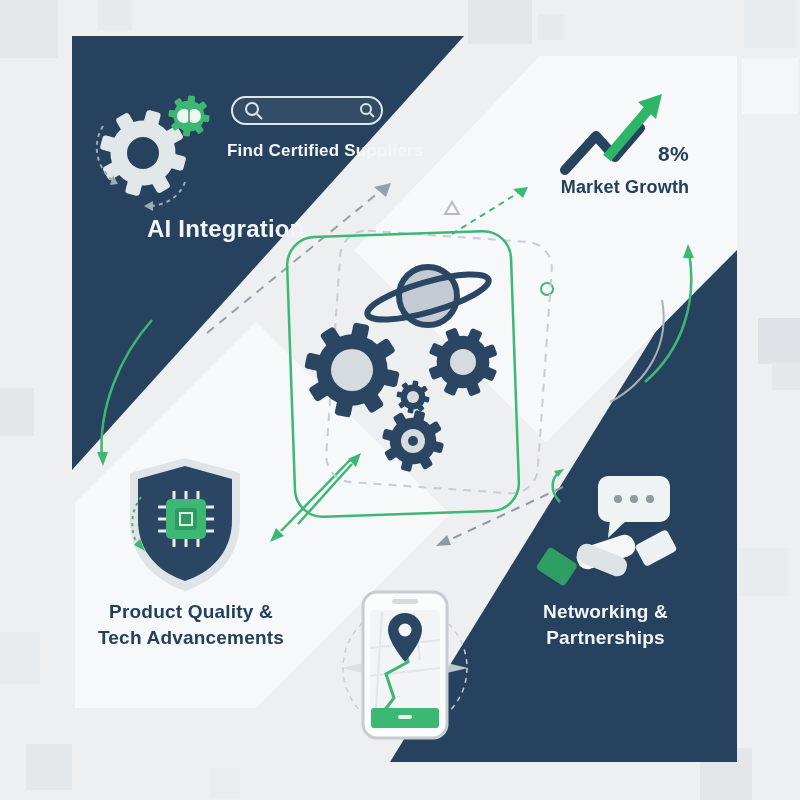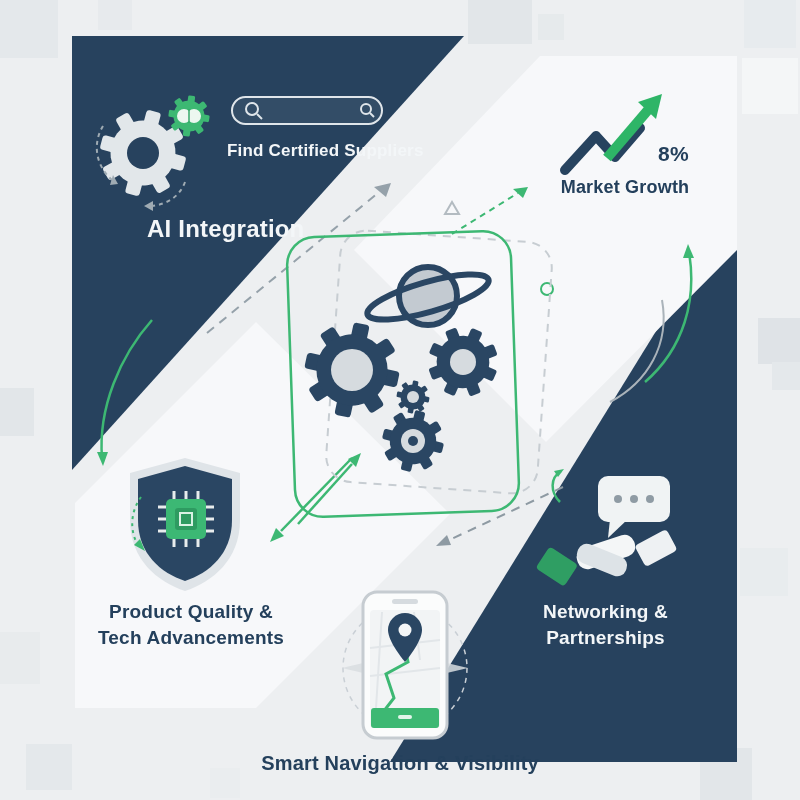--- a/index.html
+++ b/index.html
@@ -242,15 +242,14 @@
 <div class="label t-white center" style="left:513px;top:599px;width:185px;font-size:19px;">
   <div>Networking &amp;</div>
   <div>Partnerships</div>
 </div>
 
 <div class="label t-navy center" style="left:85px;top:599px;width:212px;font-size:19px;">
   <div>Product Quality &amp;</div>
   <div>Tech Advancements</div>
 </div>
 
-<div class="label t-navy center" style="left:240px;top:750px;width:320px;font-size:20px;">Smart Navigation &amp; Visibility</div>
 
 </div>
 
 </body></html>

